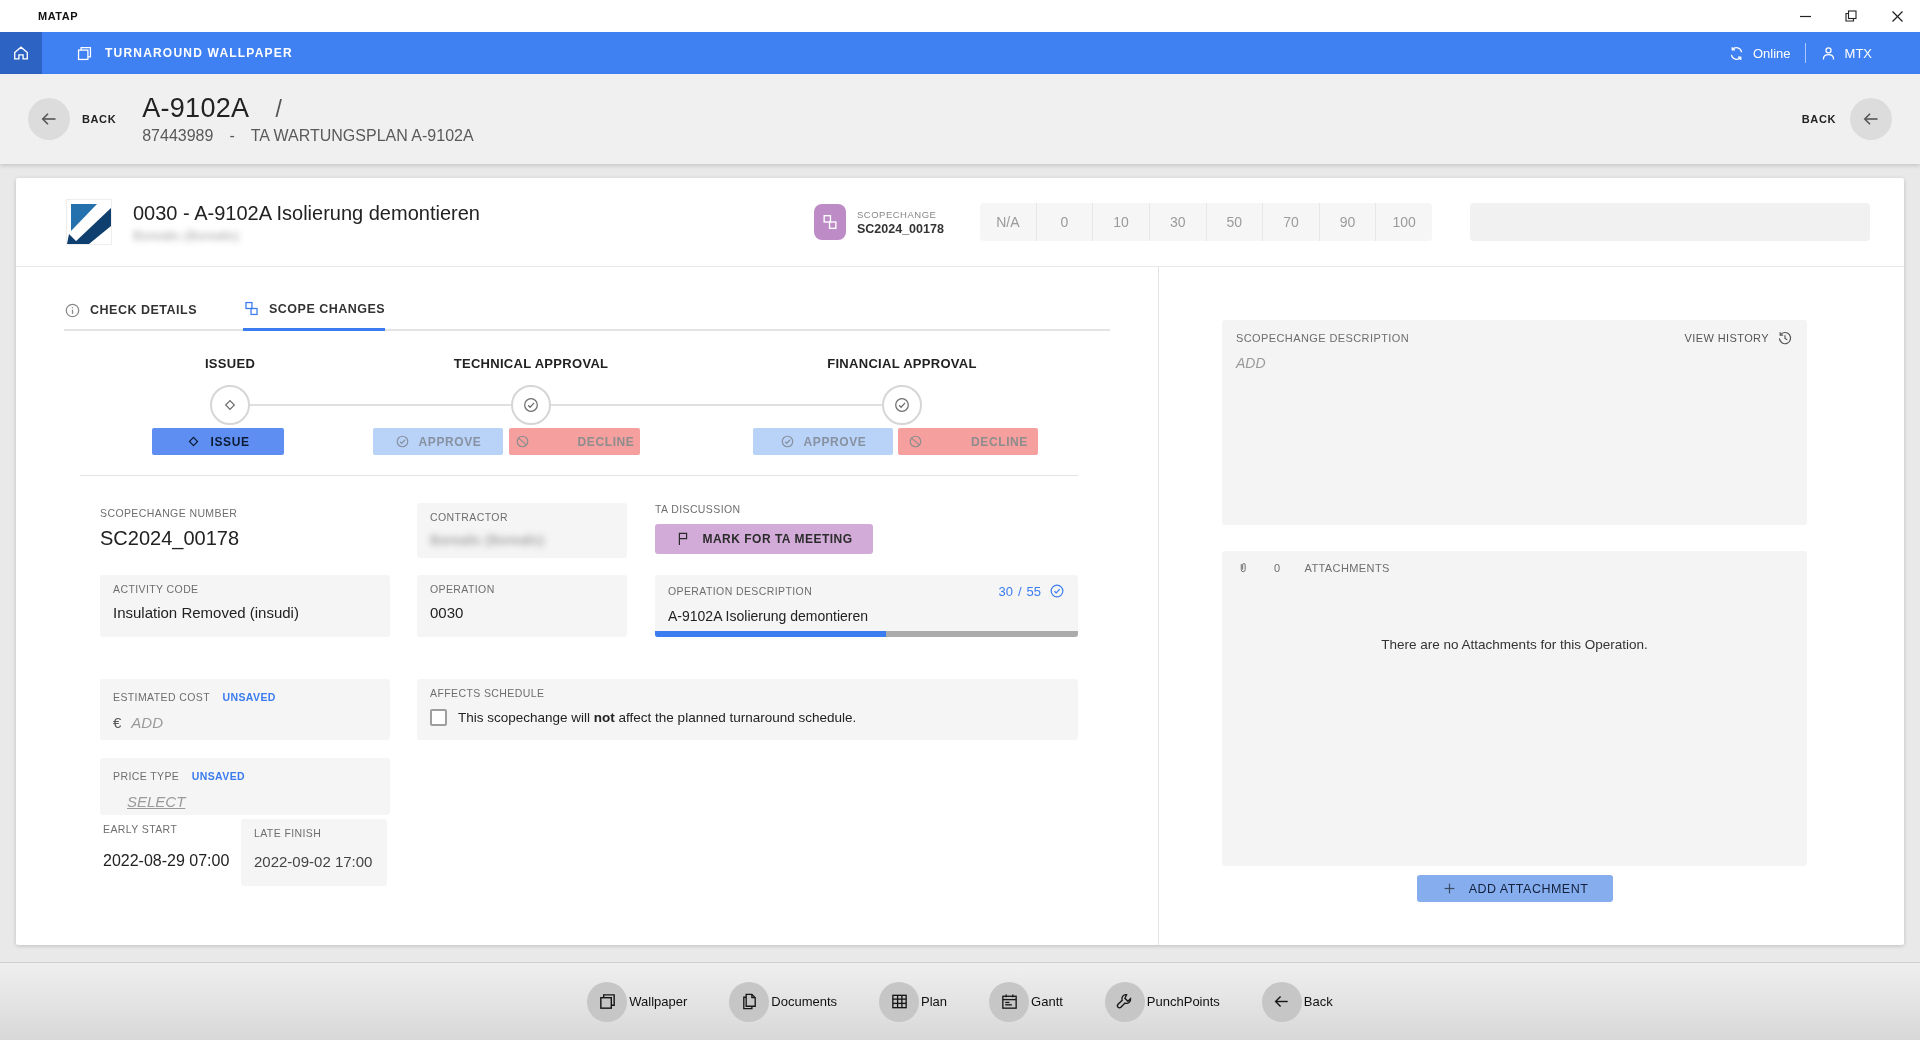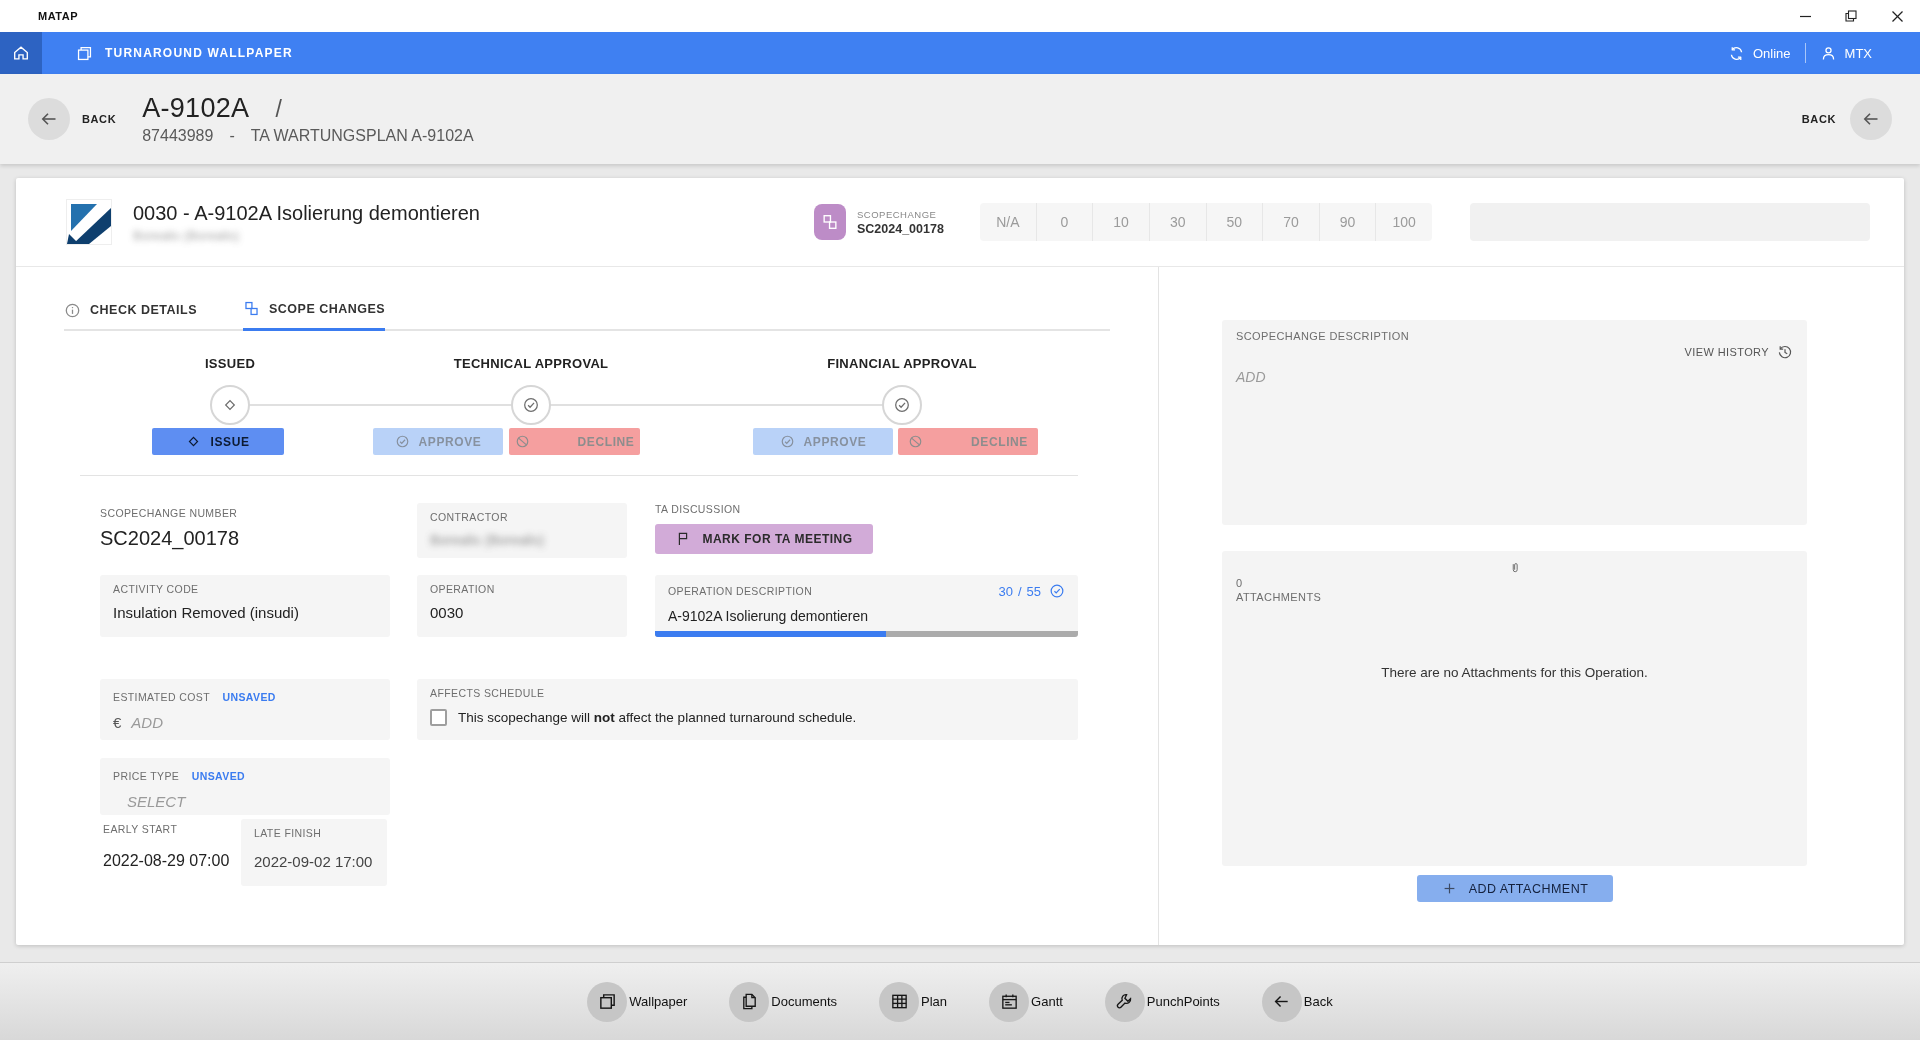--- a/index.html
+++ b/index.html
@@ -90,21 +90,21 @@
   .desc-count { margin-left:auto; display:flex; align-items:center; gap:5px; color:#3b7cf0; font-size:13px; }
   .progress-track { position:absolute; left:0; right:0; bottom:0; height:6px; background:#ababab; border-radius:0 0 3px 3px; overflow:hidden; }
   .progress-fill { height:100%; background:#3b7cf0; }
   .checkbox { width:17px; height:17px; border:2px solid #9e9e9e; border-radius:2px; background:#fff; flex:0 0 auto; }
   .sched-row { display:flex; align-items:center; gap:11px; margin-top:10px; font-size:13.5px; color:#222; }
 
   
   .rbox { width:585px; background:#f4f4f4; border-radius:3px; padding:10px 14px; }
   .rbox-desc { height:205px; }
   .rbox-attach { height:315px; margin-top:26px; }
-  .rbox-head { display:flex; gap:2px; font-size:11px; letter-spacing:.4px; color:#6e6e6e;flex-direction:column; }
+  .rbox-head { display:flex; align-items:center; gap:24px; font-size:11px; letter-spacing:.4px; color:#6e6e6e; }
   .view-history { margin-left:auto; display:flex; align-items:center; gap:8px; font-size:11px; letter-spacing:.4px; color:#555; cursor:pointer; }
   .r-add { font-size:14px; margin-top:9px; }
   .empty-text { text-align:center; font-size:13.5px; color:#333; margin-top:62px; }
   .add-attach-btn { margin:9px 0 0 195px; width:196px; height:27px; background:#86aeee; border:none; border-radius:3px; display:flex; align-items:center; justify-content:center; gap:12px; font-family:inherit; font-size:12.5px; font-weight:400; letter-spacing:.5px; color:#14213d; cursor:pointer; }
 
   
   .bottombar { height:78px; flex:0 0 auto; background:linear-gradient(180deg,#efefef,#d8d8d8); border-top:1px solid #cfcfcf; display:flex; align-items:center; justify-content:center; gap:42px; }
   .bnav-item { display:flex; align-items:center; gap:2px; cursor:pointer; }
   .bnav-circle { width:40px; height:40px; border-radius:50%; background:#c6c6c6; display:flex; align-items:center; justify-content:center; color:#161616; }
   .bnav-label { font-size:13px; color:#111; }
@@ -432,21 +432,21 @@
             <span class="checkbox"></span>
             <span><span>This scopechange will </span><b>not</b><span> affect the planned turnaround schedule.</span></span>
           </div>
         </div>
 
         <div class="fbox" style="left:84px; top:282px; width:290px; height:57px;">
           <div>
             <span class="flabel">PRICE TYPE</span>
             <span class="unsaved">UNSAVED</span>
           </div>
-          <div class="fvalue placeholder" style="padding-left:14px;">SELECT</div>
+          <div class="fvalue placeholder" style="padding-left:14px;text-decoration:underline;">SELECT</div>
         </div>
 
         <div style="position:absolute; left:87px; top:347px;">
           <div class="flabel">EARLY START</div>
           <div style="font-size:16px; margin-top:17px; white-space:nowrap;">2022-08-29 07:00</div>
         </div>
 
         <div class="fbox" style="left:225px; top:343px; width:146px; height:67px;">
           <div class="flabel">LATE FINISH</div>
           <div class="fvalue" style="margin-top:14px; color:#444;">2022-09-02 17:00</div>

